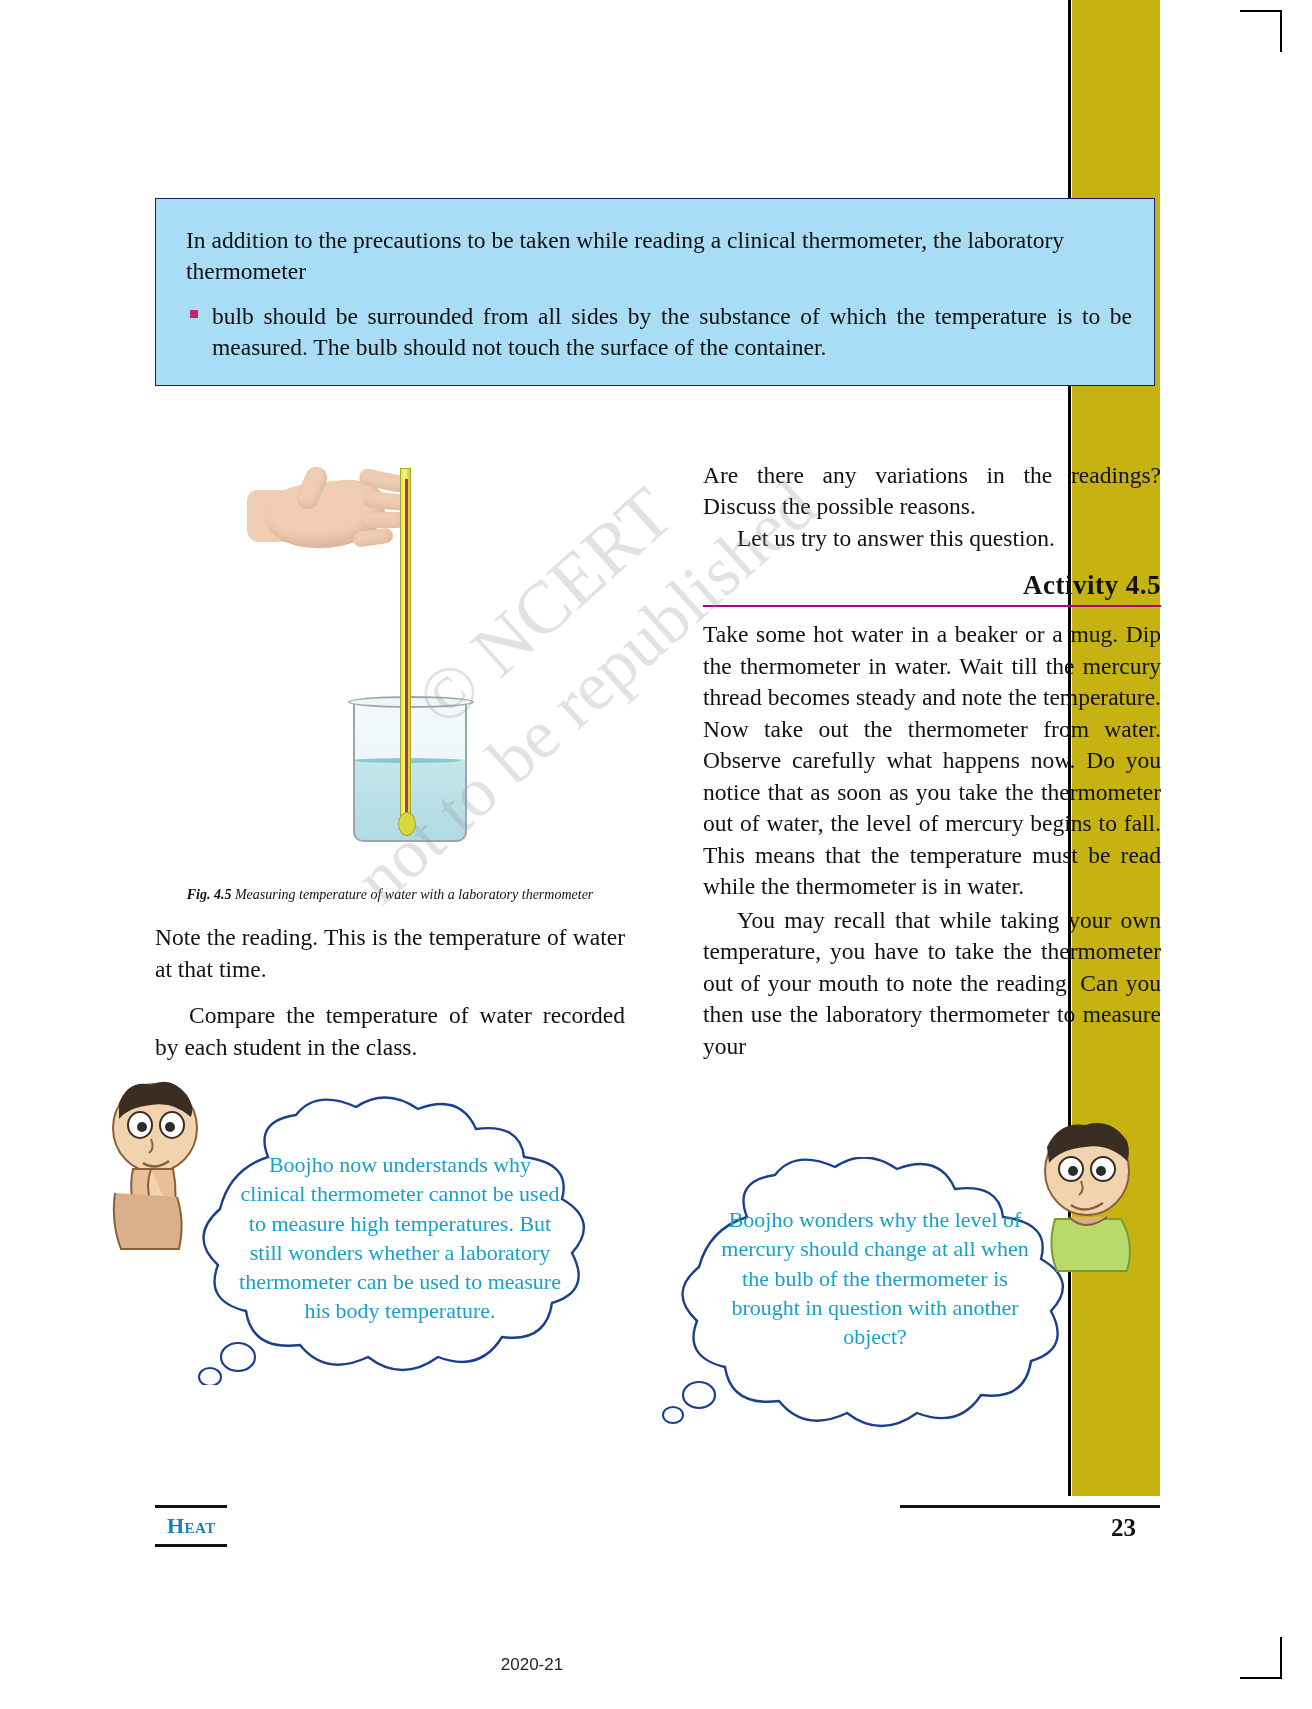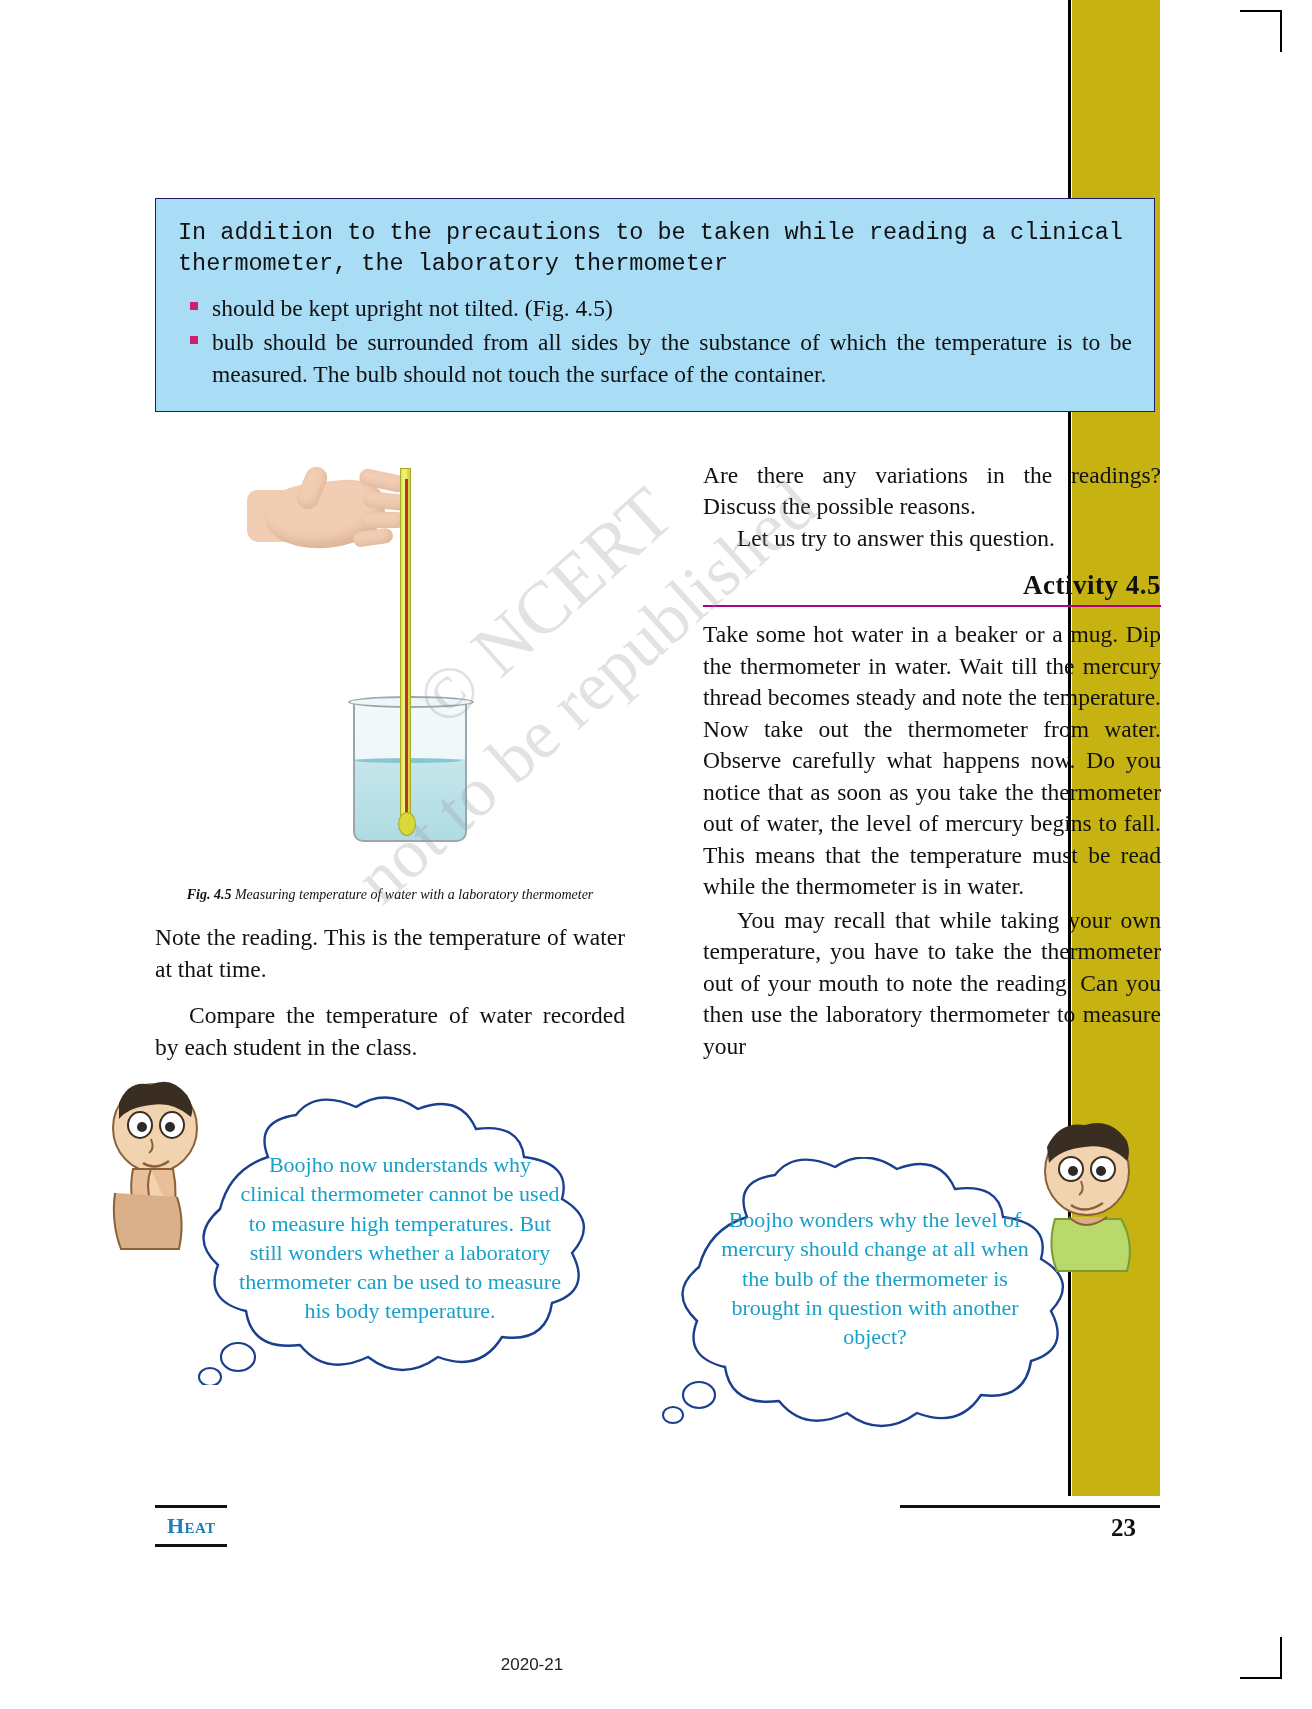--- a/index.html
+++ b/index.html
@@ -97,25 +97,24 @@
     position: absolute;
     left: 0;
     top: 198px;
     width: 1000px;
     box-sizing: border-box;
     background: #a9dcf5;
     border: 1.5px solid #1b1b6f;
     padding: 18px 22px 18px 22px;
   }
   .callout-box p {
-    margin: 0;
+    margin: 8px;
     font-size: 23.5px;
     line-height: 1.32;
     color: #111;
-    font-family: Liberation Mono, monospace;
   }
   .callout-list {
     margin: 14px 0 0 0;
     padding: 0;
     list-style: none;
   }
   .callout-list li {
     position: relative;
     font-size: 23.5px;
     line-height: 1.33;
@@ -407,24 +406,20 @@
 <div class="watermark">
   <span class="wm1">© NCERT</span>
   <span class="wm2">not to be republished</span>
 </div>
 
 <div class="content">
 
   <div class="callout-box">
     <p>In addition to the precautions to be taken while reading a clinical thermometer, the laboratory thermometer</p>
     <ul class="callout-list">
-      <li>
-        <span class="bullet"></span>
-        <span>should be kept upright not tilted. (Fig. 4.5)</span>
-      </li>
       <li>
         <span class="bullet"></span>
         <span>bulb should be surrounded from all sides by the substance of which the temperature is to be measured. The bulb should not touch the surface of the container.</span>
       </li>
     </ul>
   </div>
 
   <div class="col-left">
 
     <div class="figure-wrap">

